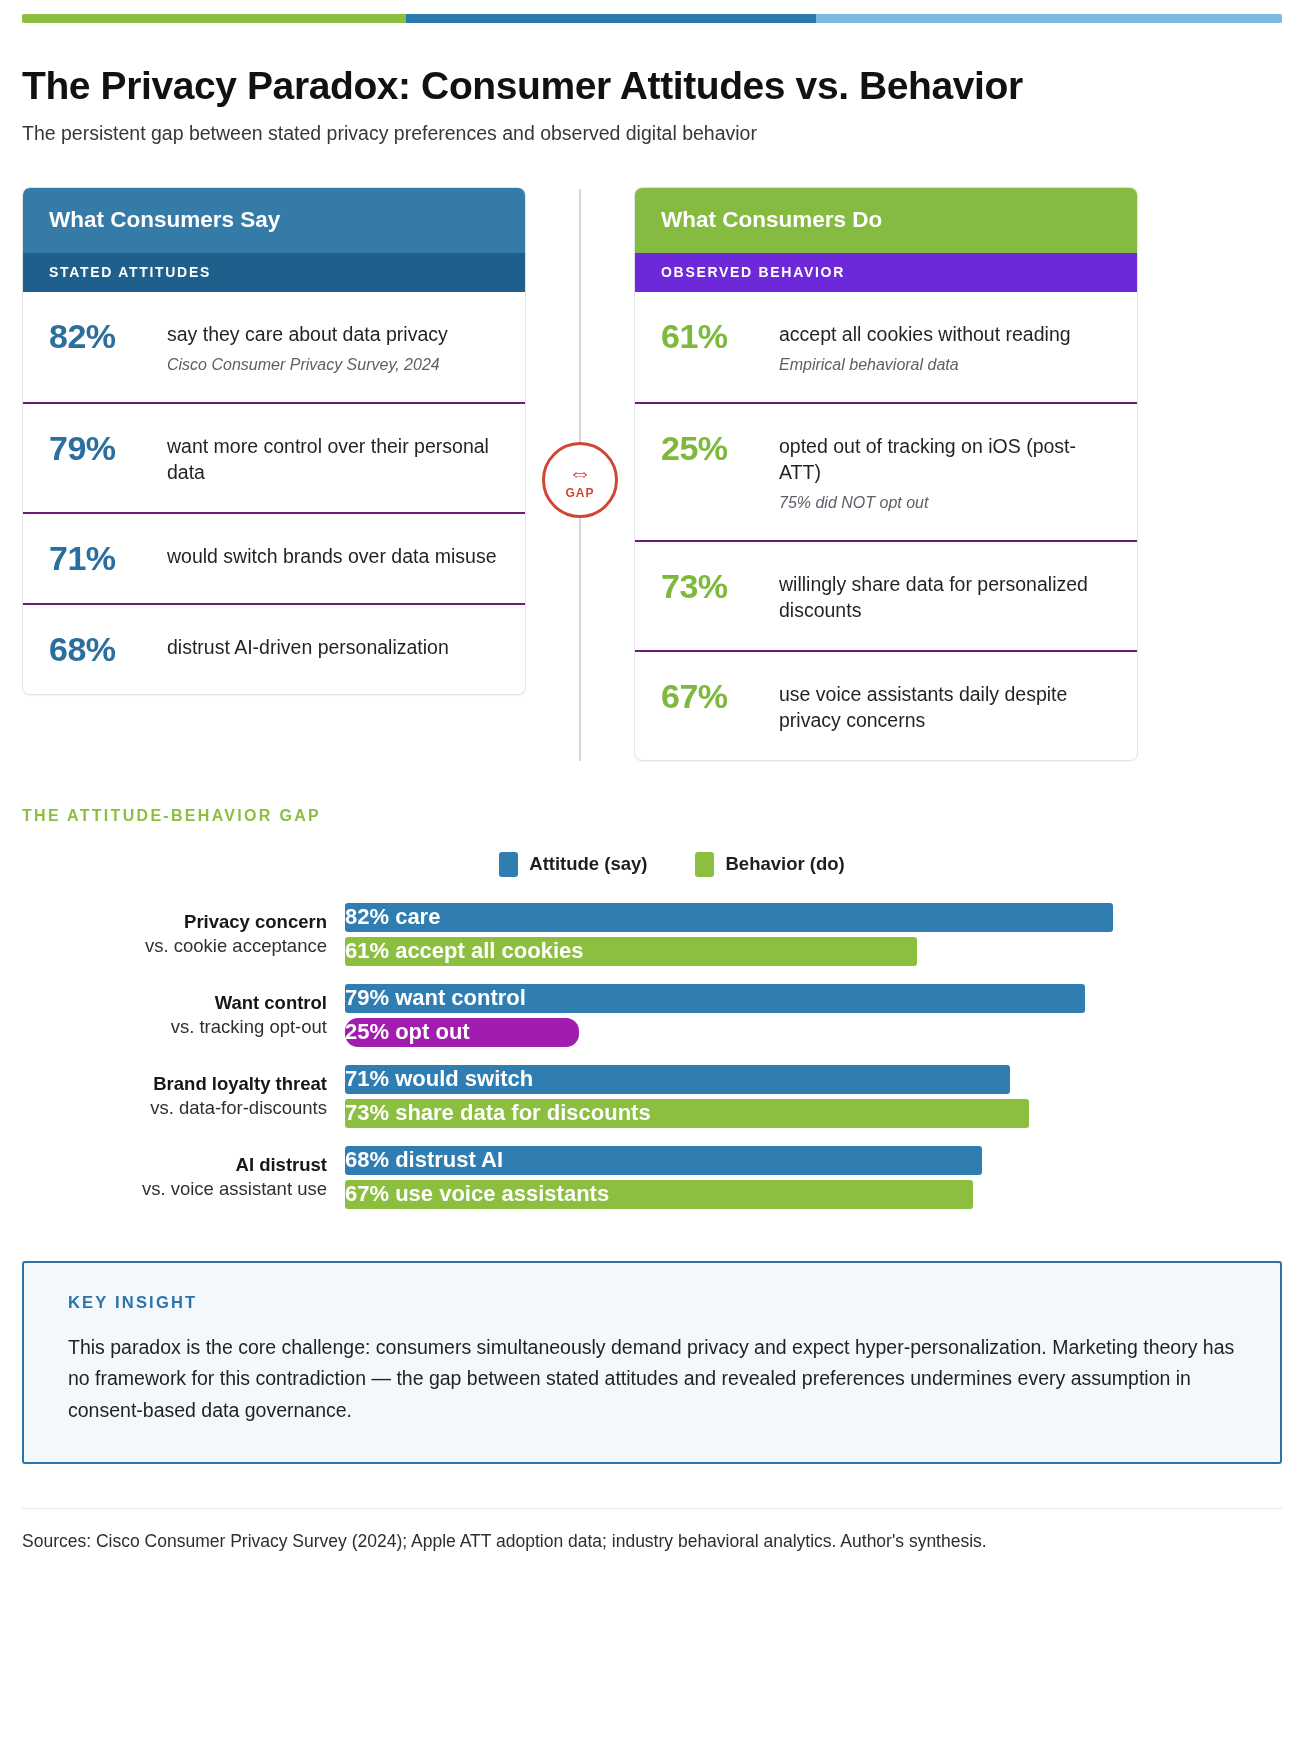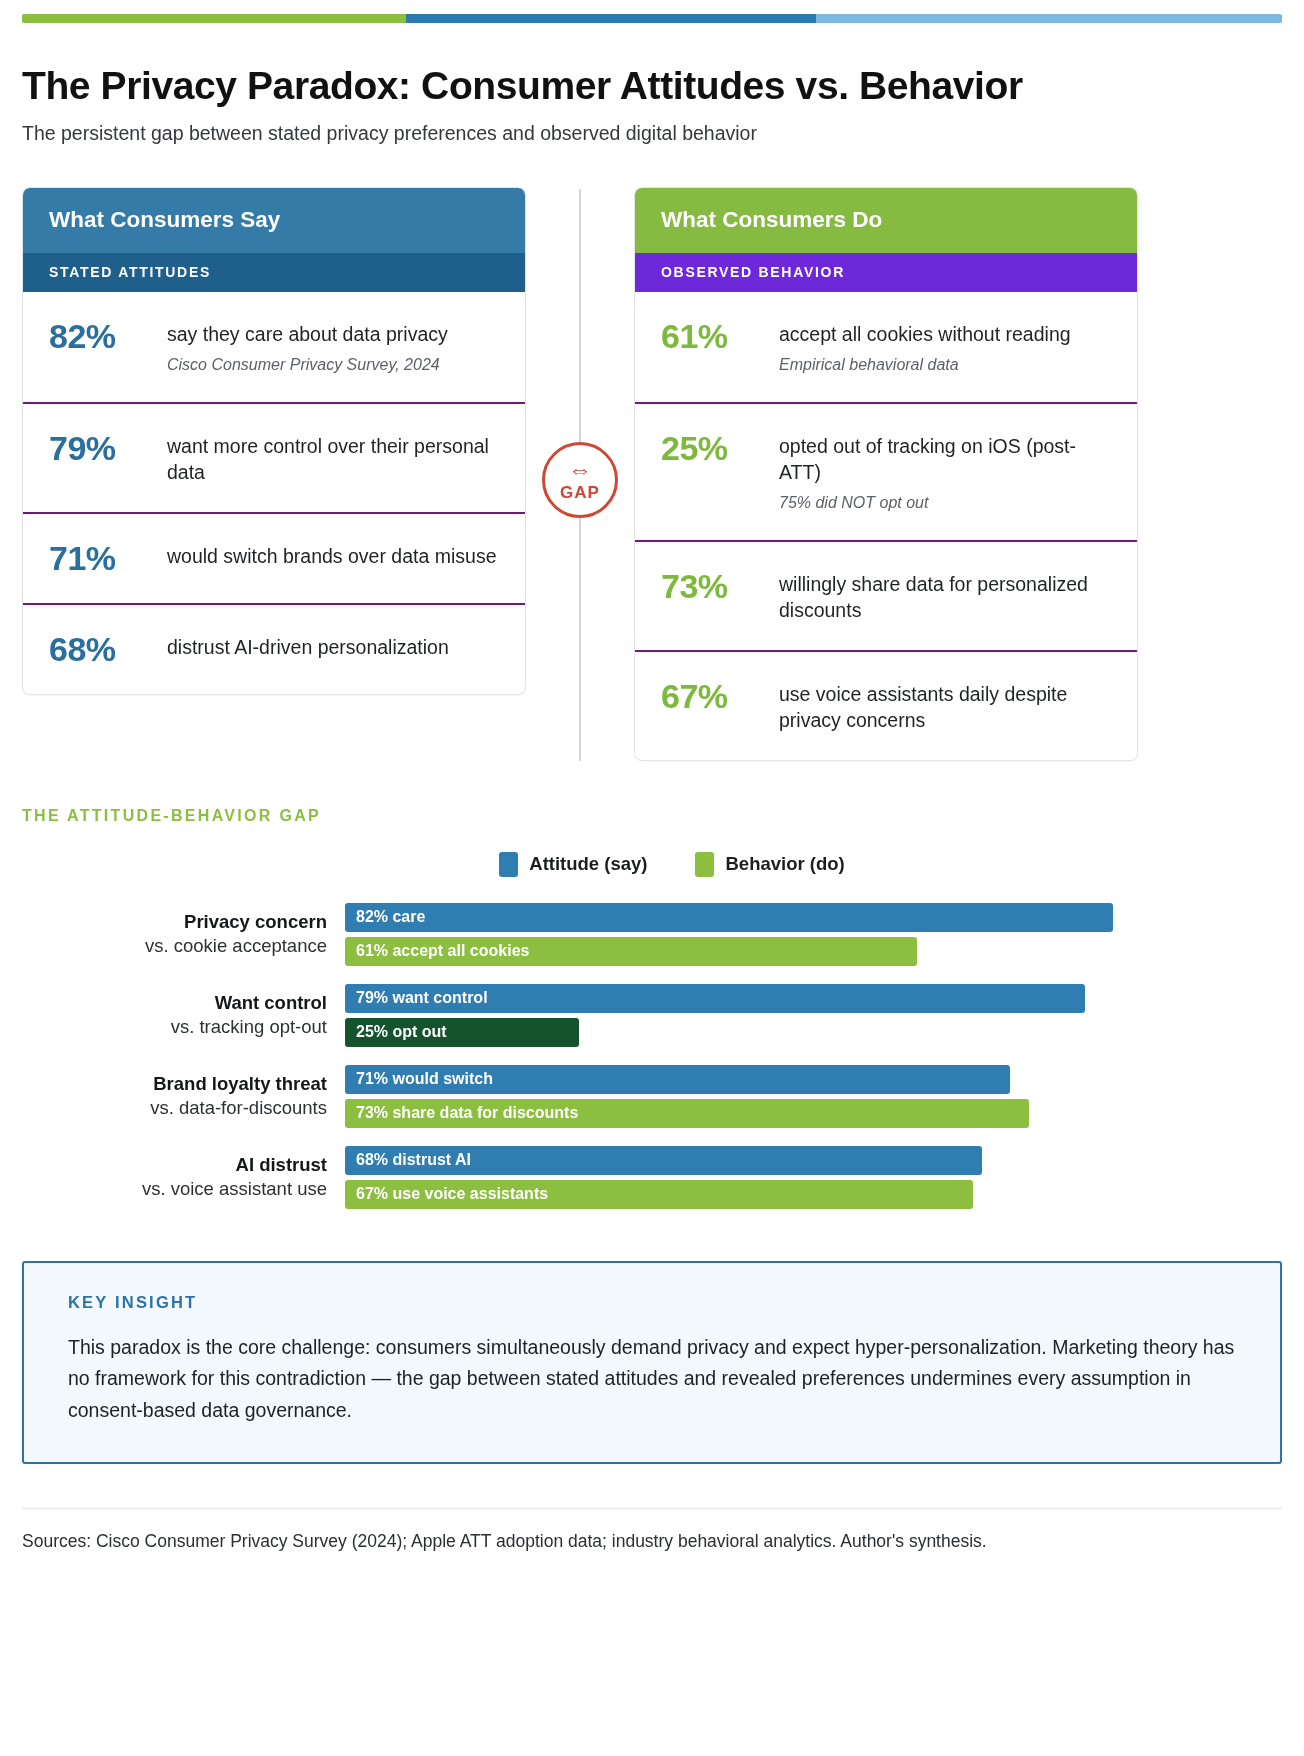--- a/index.html
+++ b/index.html
@@ -62,21 +62,21 @@
     width: 76px; height: 76px;
     margin-left: -38px;
     border: 3px solid #d14634;
     border-radius: 50%;
     background: #ffffff;
     display: flex; flex-direction: column;
     align-items: center; justify-content: center;
     z-index: 3;
   }
   .gap-arrow { font-size: 24px; line-height: 1; color: #d14634; font-weight: bold; margin-bottom: 1px; }
-  .gap-label { font-size: 17px; font-weight: bold; letter-spacing: 1px; color: #d14634; }
+  .gap-label { font-size: 12px; font-weight: bold; letter-spacing: 1px; color: #d14634; }
 
   .card {
     border: 1px solid #e2e5e8;
     border-radius: 8px;
     background: #ffffff;
     overflow: hidden;
     box-shadow: 0 1px 2px rgba(0,0,0,0.045);
   }
   .card-title {
     padding: 19px 26px 20px;
@@ -148,23 +148,22 @@
   .bar-label-top { font-size: 18.5px; font-weight: bold; color: #14181b; line-height: 1.32; }
   .bar-label-sub { font-size: 18.5px; color: #2c3134; line-height: 1.32; }
   .bar-pair { flex: 1 1 auto; }
   .bar-row { height: 29px; margin-bottom: 5px; }
   .bar-row:last-child { margin-bottom: 0; }
   .bar {
     height: 29px;
     border-radius: 3px;
     display: flex;
     align-items: center;
-    padding-left: 11px;
     color: #ffffff;
-    font-size: 16px;
+    font-size: 22px;
     font-weight: bold;
     white-space: nowrap;
   }
   .bar-attitude { background: #2f7db1; }
   .bar-behavior { background: #8cbf3f; }
 
   
   .insight {
     margin-top: 52px;
     border: 2px solid #2c73a8;
@@ -322,21 +321,21 @@
       <div class="bar-group">
         <div class="bar-labels">
           <div class="bar-label-top">Want control</div>
           <div class="bar-label-sub">vs. tracking opt-out</div>
         </div>
         <div class="bar-pair">
           <div class="bar-row">
             <div class="bar bar-attitude" style="width: 79%; background: rgb(47, 125, 177);">79% want control</div>
           </div>
           <div class="bar-row">
-            <div class="bar bar-behavior" style="width: 25%; background: #14532d;">25% opt out</div>
+            <div class="bar bar-behavior" style="width: 25%; background: #a21caf; border-radius: 13px;">25% opt out</div>
           </div>
         </div>
       </div>
 
       <div class="bar-group">
         <div class="bar-labels">
           <div class="bar-label-top">Brand loyalty threat</div>
           <div class="bar-label-sub">vs. data-for-discounts</div>
         </div>
         <div class="bar-pair">

